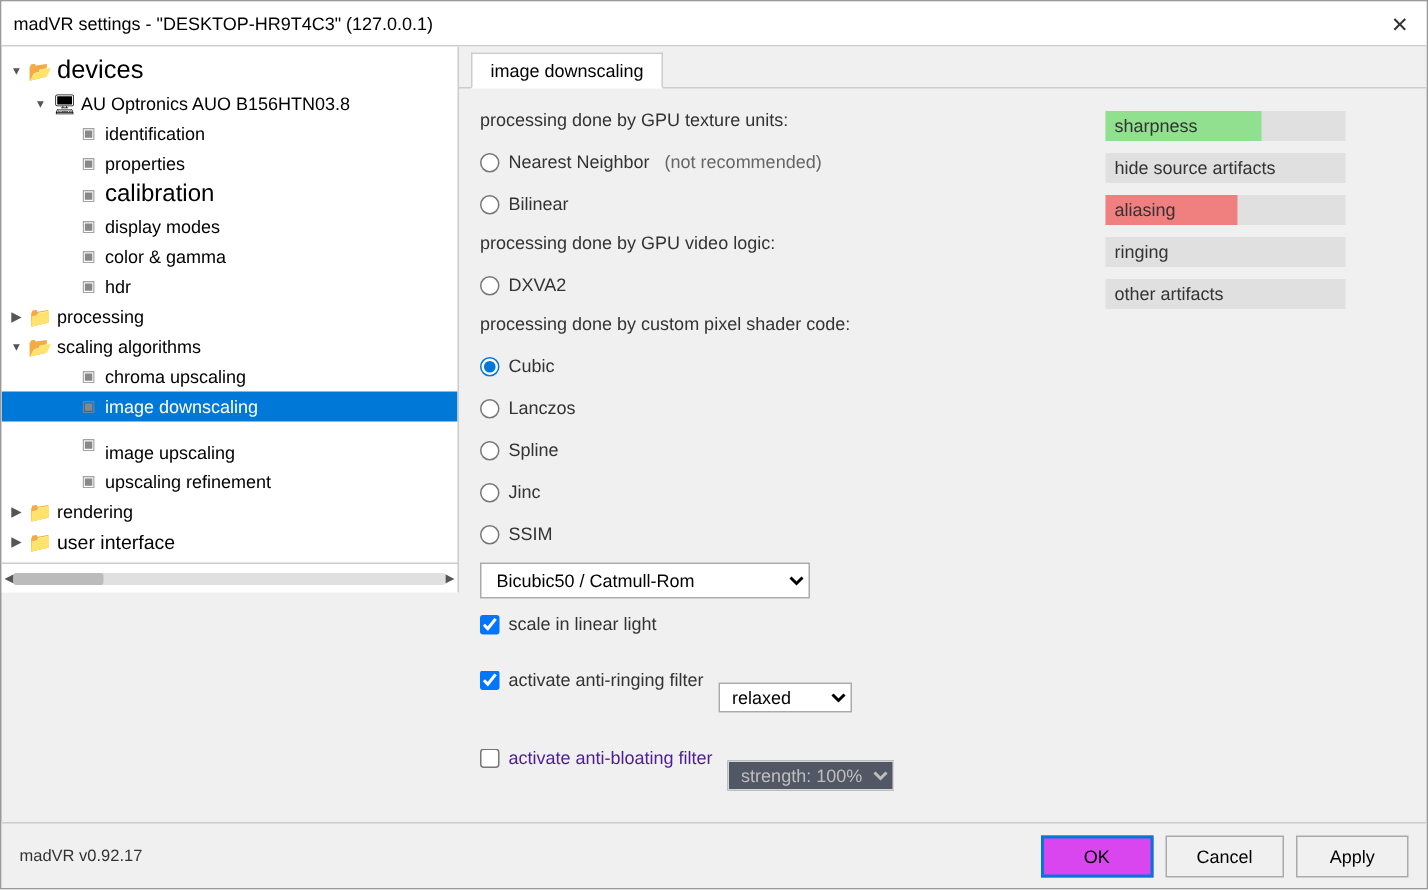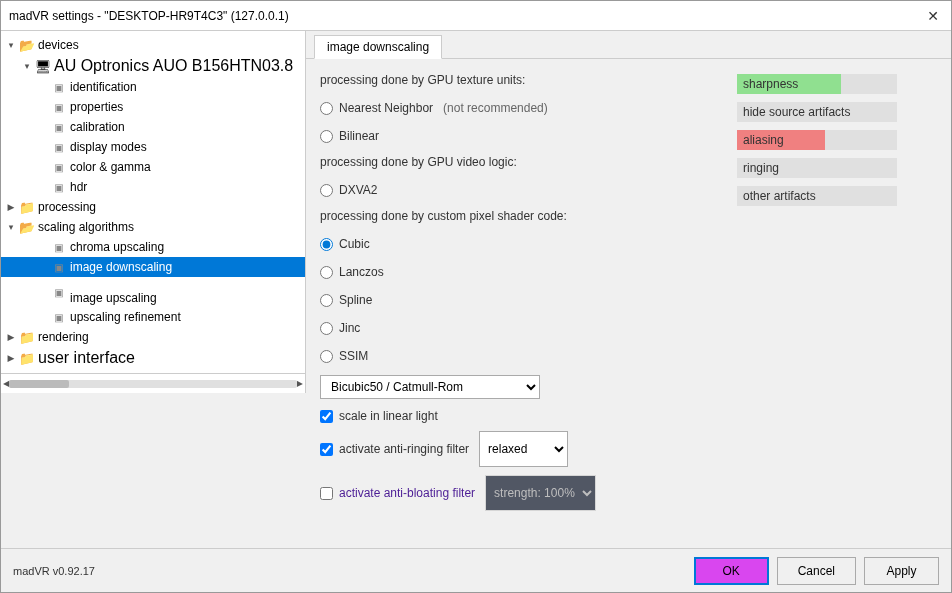--- a/index.html
+++ b/index.html
@@ -204,27 +204,28 @@
     .checkbox-input {
       width: 13px;
       height: 13px;
       cursor: pointer;
     }
 
     .checkbox-label { font-size: 12px; color: #333; }
     .checkbox-label.disabled { color: #4c1d95; }
 
     .inline-dropdown {
-      height: 36px;
+      height: 20px;
       font-size: 12px;
       border: 1px solid #aaa;
       background: #fff;
       padding: 1px 4px;
       cursor: pointer;
       margin-left: 4px;
+      margin-top: 24px;
     }
 
     .inline-dropdown.disabled {
       background: #0f172a;
       color: #aaa;
       border-color: #ccc;
       cursor: default;
     }
 
     
@@ -319,41 +320,41 @@
   </div>
 
   <div class="main-content">
 
     <div style="display:flex;flex-direction:column;width:305px;">
       <div class="sidebar" id="sidebar-tree">
 
       <div class="tree-item tree-indent-0">
             <span class="expand-arrow">▾</span>
             <span class="tree-icon" style="font-size: 13px;">📂</span>
-            <span style="font-size: 12px;">devices</span>
+            <span style="font-size: 17px;">devices</span>
           </div>
           <div class="tree-item tree-indent-1">
             <span class="expand-arrow">▾</span>
             <span class="tree-icon" style="font-size: 13px;">🖥</span>
-            <span style="font-size: 16px;">AU Optronics AUO B156HTN03.8</span>
+            <span style="font-size: 12px;">AU Optronics AUO B156HTN03.8</span>
           </div>
           <div class="tree-item tree-indent-2">
             <span style="width: 14px; display: inline-block;"></span>
             <span class="tree-icon" style="font-size: 10px; color: rgb(136, 136, 136);">▣</span>
             <span style="font-size: 12px;">identification</span>
           </div>
           <div class="tree-item tree-indent-2">
             <span style="width: 14px; display: inline-block;"></span>
             <span class="tree-icon" style="font-size: 10px; color: rgb(136, 136, 136);">▣</span>
             <span style="font-size: 12px;">properties</span>
           </div>
           <div class="tree-item tree-indent-2">
             <span style="width: 14px; display: inline-block;"></span>
             <span class="tree-icon" style="font-size: 10px; color: rgb(136, 136, 136);">▣</span>
-            <span style="font-size: 12px;">calibration</span>
+            <span style="font-size: 16px;">calibration</span>
           </div>
           <div class="tree-item tree-indent-2">
             <span style="width: 14px; display: inline-block;"></span>
             <span class="tree-icon" style="font-size: 10px; color: rgb(136, 136, 136);">▣</span>
             <span style="font-size: 12px;">display modes</span>
           </div>
           <div class="tree-item tree-indent-2">
             <span style="width: 14px; display: inline-block;"></span>
             <span class="tree-icon" style="font-size: 10px; color: rgb(136, 136, 136);">▣</span>
             <span style="font-size: 12px;">color &amp; gamma</span>
@@ -394,21 +395,21 @@
             <span style="font-size: 12px;">upscaling refinement</span>
           </div>
           <div class="tree-item tree-indent-0">
             <span class="expand-arrow">▶</span>
             <span class="tree-icon" style="font-size: 13px;">📁</span>
             <span style="font-size: 12px;">rendering</span>
           </div>
           <div class="tree-item tree-indent-0">
             <span class="expand-arrow">▶</span>
             <span class="tree-icon" style="font-size: 13px;">📁</span>
-            <span style="font-size: 16px;">user interface</span>
+            <span style="font-size: 13px;">user interface</span>
           </div>
         </div>
       <div class="sidebar-bottom">
         <span class="scroll-btn">◀</span>
         <div class="scrollbar-track">
           <div class="scrollbar-thumb"></div>
         </div>
         <span class="scroll-btn">▶</span>
       </div>
     </div>

